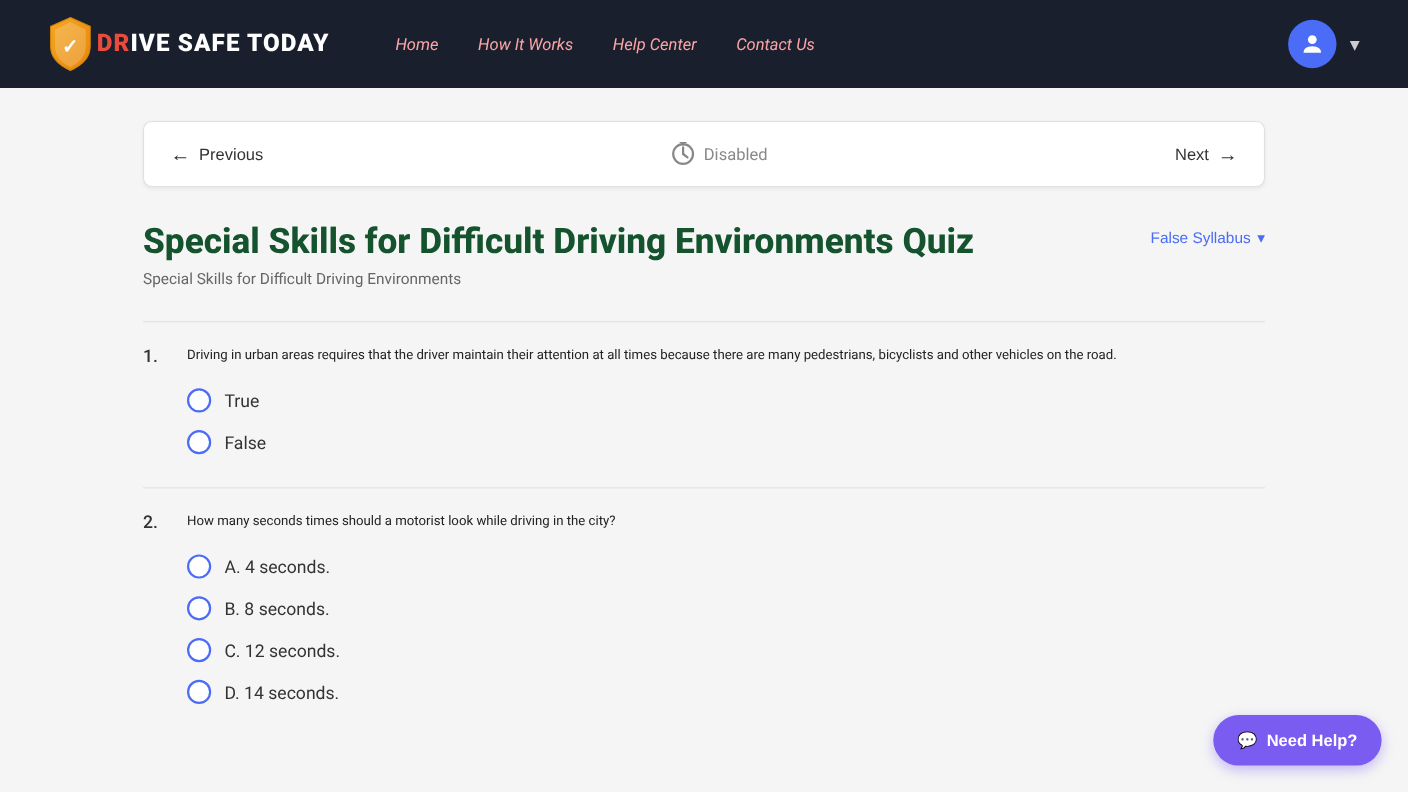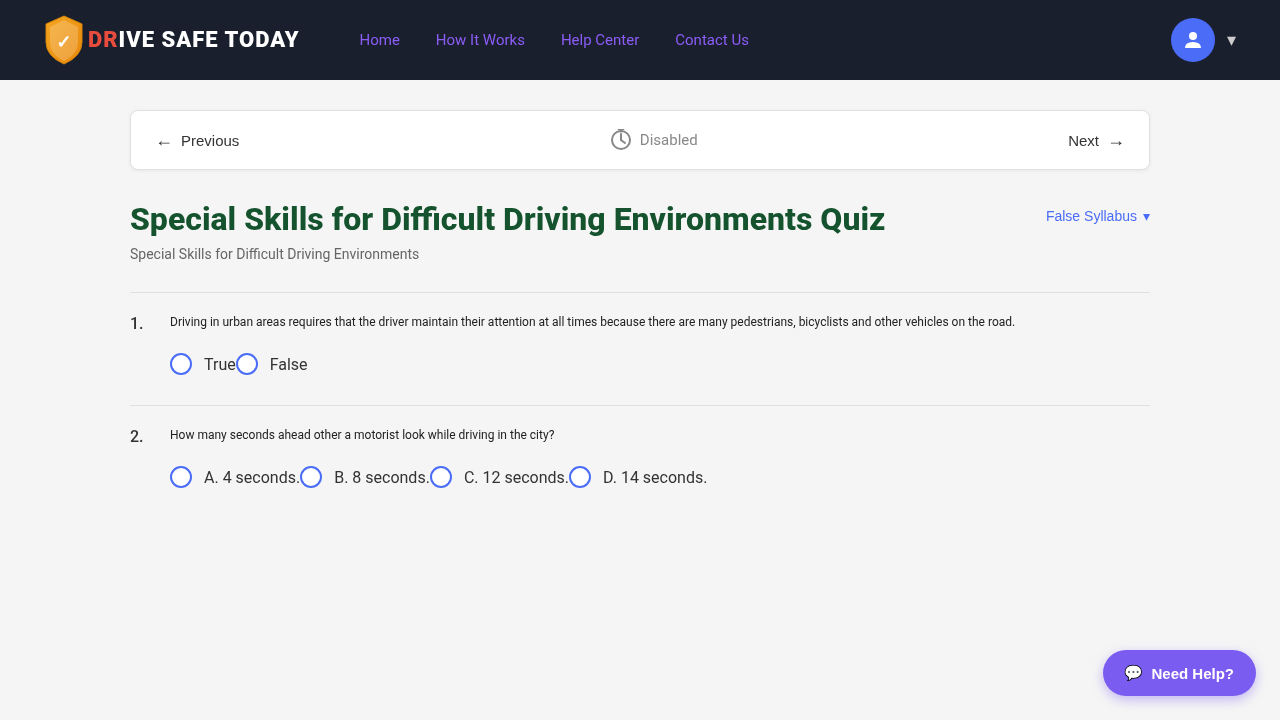--- a/index.html
+++ b/index.html
@@ -33,24 +33,25 @@
       margin: 0 2px;
     }
     .nav-links {
       display: flex;
       align-items: center;
       gap: 36px;
       flex: 1;
       margin-left: 60px;
     }
     .nav-links a {
-      color: #8b5cf6;
+      color: #fca5a5;
       text-decoration: none;
       font-size: 15px;
       font-weight: 400;
+      font-style: italic;
     }
     .nav-right {
       display: flex;
       align-items: center;
       gap: 8px;
     }
     .avatar-btn {
       width: 44px;
       height: 44px;
       border-radius: 50%;
@@ -178,21 +179,22 @@
     }
     .question-text {
       font-size: 12px;
       color: #222;
       line-height: 1.6;
     }
     .options-list {
       list-style: none;
       margin-left: 40px;
       display: flex;
-      gap: 0;
+      flex-direction: column;
+      gap: 16px;
     }
     .option-item {
       display: flex;
       align-items: center;
       gap: 12px;
       cursor: pointer;
     }
     .radio-circle {
       width: 22px;
       height: 22px;
@@ -328,21 +330,21 @@
         <label class="option-label">False</label>
       </li>
     </ul>
   </div>
 
   <hr class="divider">
 
   <div class="question-block">
     <div class="question-row">
       <span class="question-number">2.</span>
-      <span class="question-text">How many seconds ahead other a motorist look while driving in the city?</span>
+      <span class="question-text">How many seconds times should a motorist look while driving in the city?</span>
     </div>
     <ul class="options-list">
       <li class="option-item">
         <input type="radio" name="q2" class="radio-circle" style="">
         <label class="option-label">A. 4 seconds.</label>
       </li>
       <li class="option-item">
         <input type="radio" name="q2" class="radio-circle" style="">
         <label class="option-label">B. 8 seconds.</label>
       </li>

